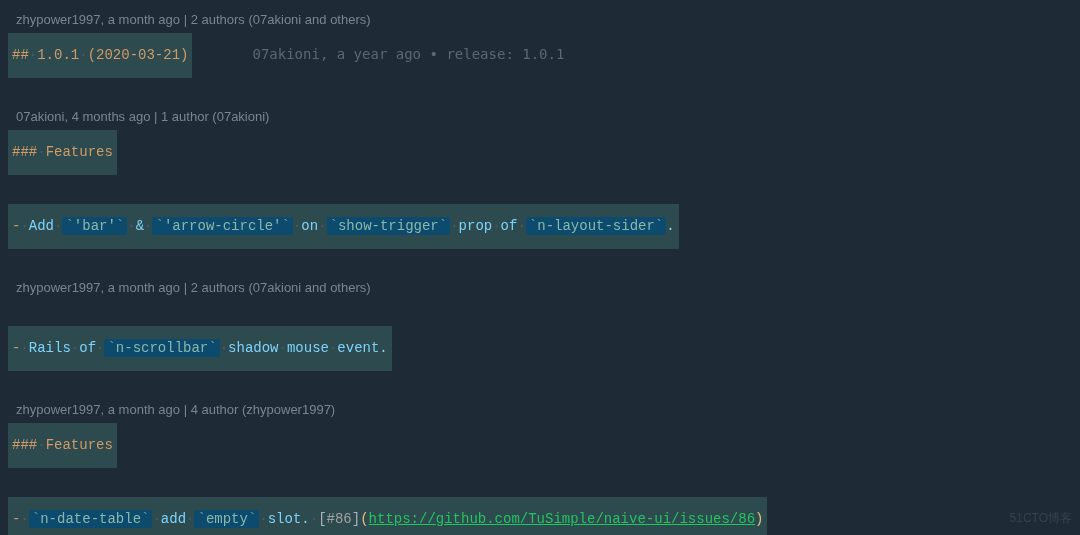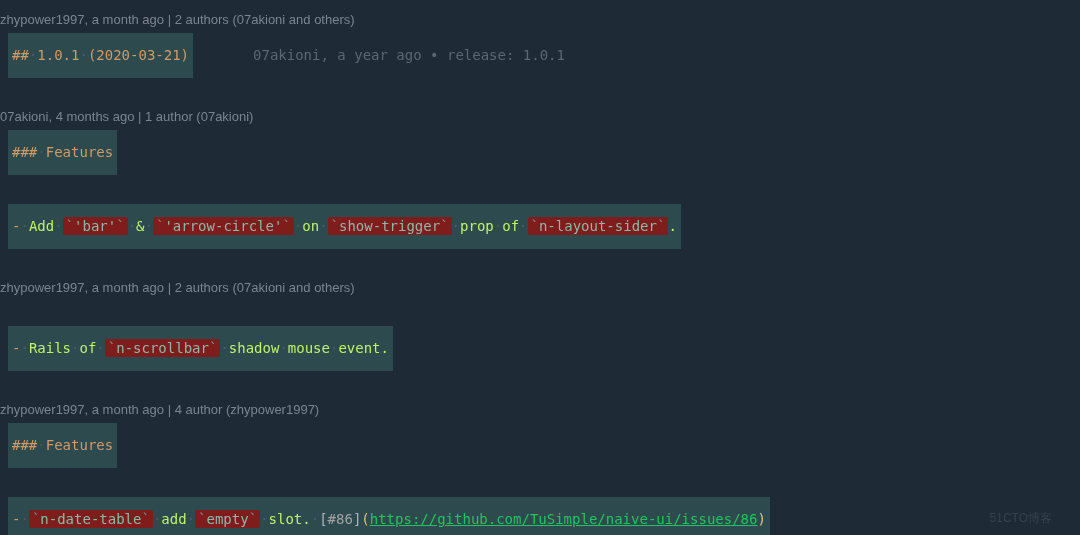--- a/index.html
+++ b/index.html
@@ -19,50 +19,51 @@
     }
     .line {
       padding: 2px 8px;
       line-height: 1.5;
       white-space: nowrap;
     }
     .blame-info {
       color: #7a8591;
       font-size: 13px;
       font-family: -apple-system, BlinkMacSystemFont, 'Segoe UI', sans-serif;
-      padding: 4px 0;
+      padding: 4px 16px;
     }
     .blame-line {
       color: #5c6773;
       font-family: 'Menlo', 'Monaco', 'Consolas', monospace;
     }
     .cursor {
       display: inline-block;
       width: 2px;
       height: 18px;
       background: #ffc66d;
       vertical-align: middle;
       margin-right: -2px;
     }
     .highlighted {
       background: #2d4a4f;
       display: inline-block;
       padding: 12px 4px;
+      font-family: Liberation Mono, monospace;
     }
     .md-heading {
       color: #d19a66;
     }
     .md-list {
       color: #d19a66;
     }
     .md-text {
-      color: #bef264;
+      color: #7dd3fc;
     }
     .md-code-bg {
-      background: #7f1d1d;
+      background: #0c4a6e;
       padding: 1px 3px;
       border-radius: 2px;
     }
     .md-code {
       color: #8bb8a8;
     }
     .md-backtick {
       color: #7a9999;
     }
     .whitespace-dot {
@@ -80,21 +81,21 @@
     }
     .paren {
       color: #e5c07b;
     }
     .blame-sep {
       color: #5c6773;
     }
     .watermark {
       position: absolute;
       bottom: 8px;
-      right: 28px;
+      right: 8px;
       color: #4a5a6a;
       font-size: 12px;
       opacity: 0.5;
       font-family: sans-serif;
     }
   </style>
 </head>
 <body>
 
 <div id="editor">

